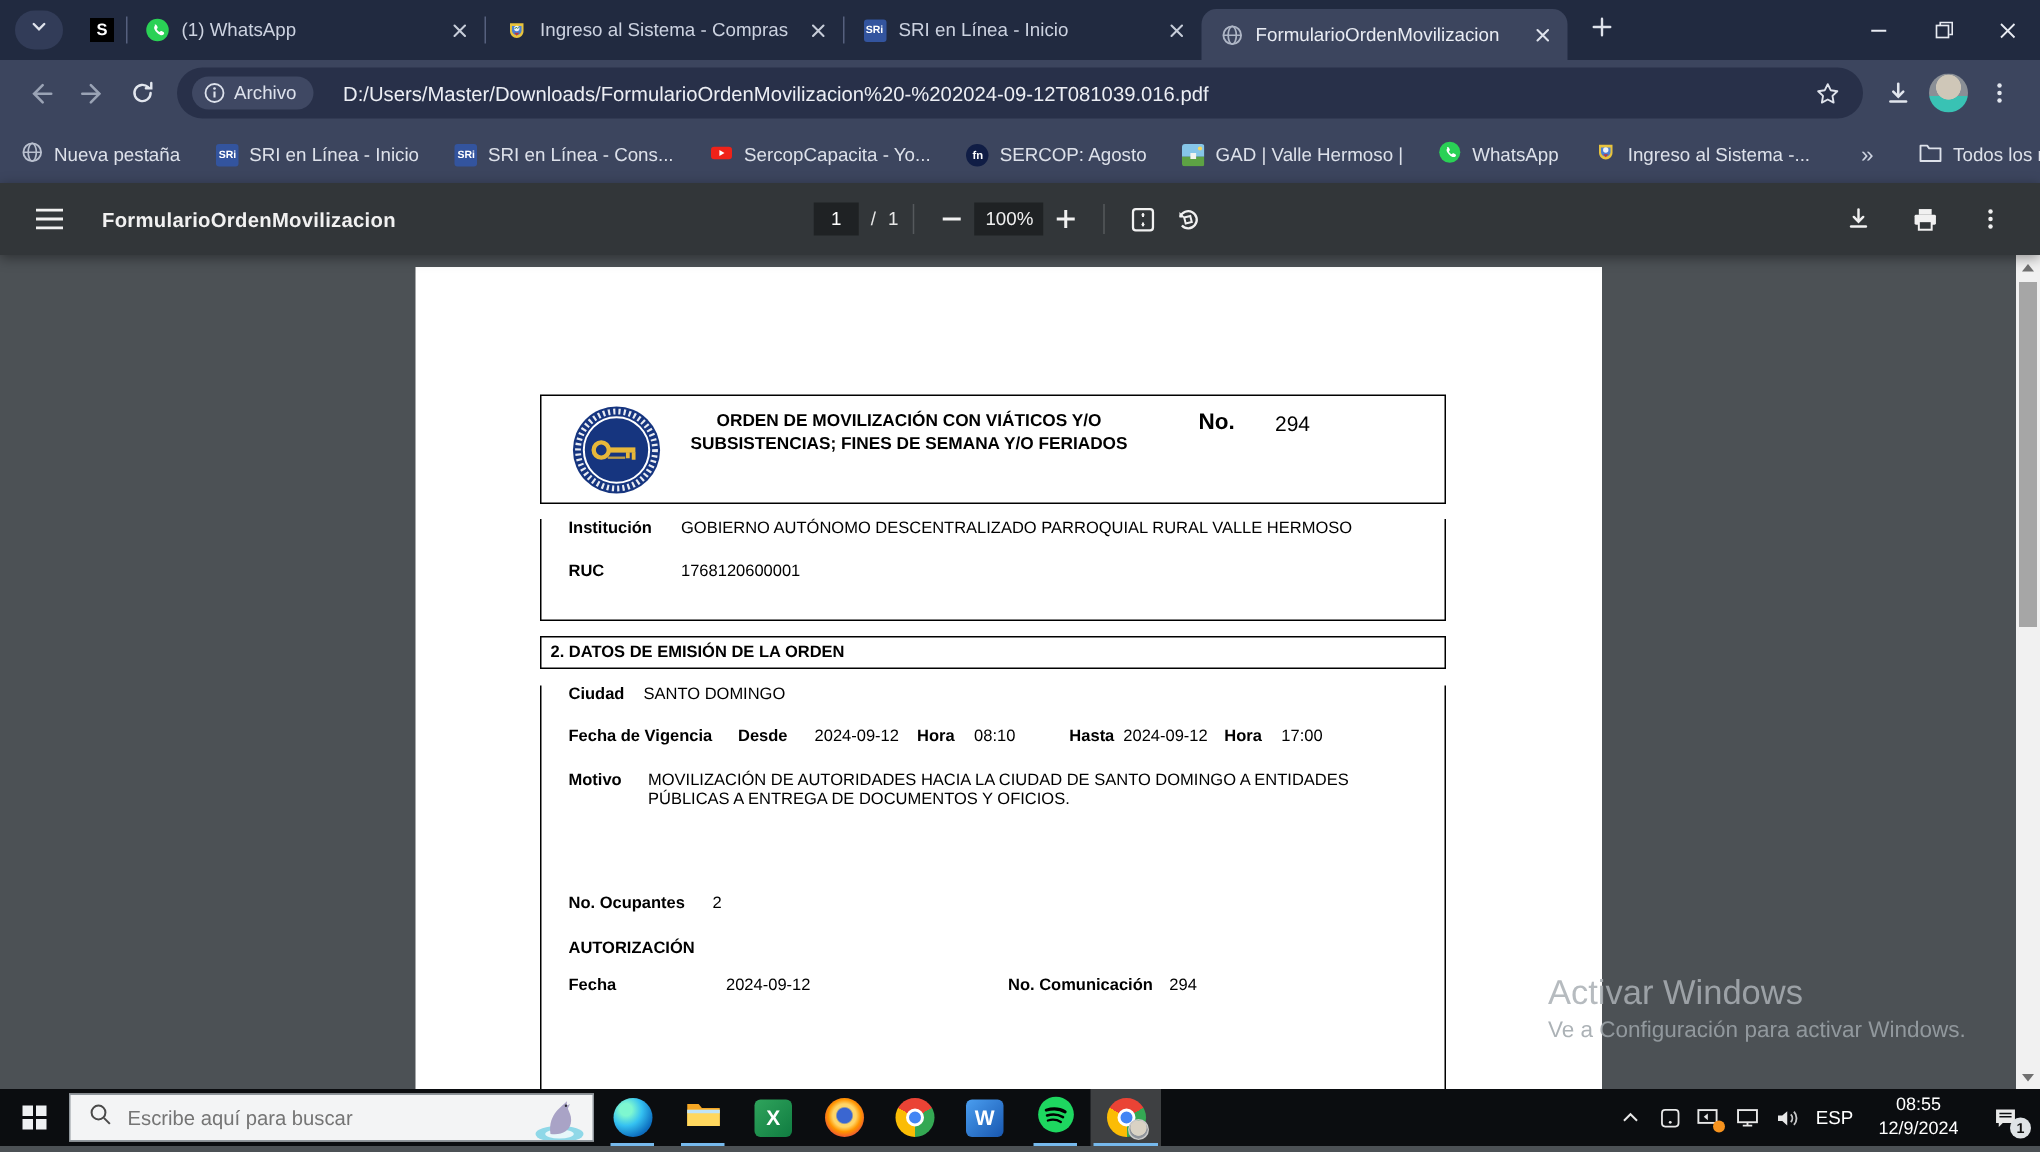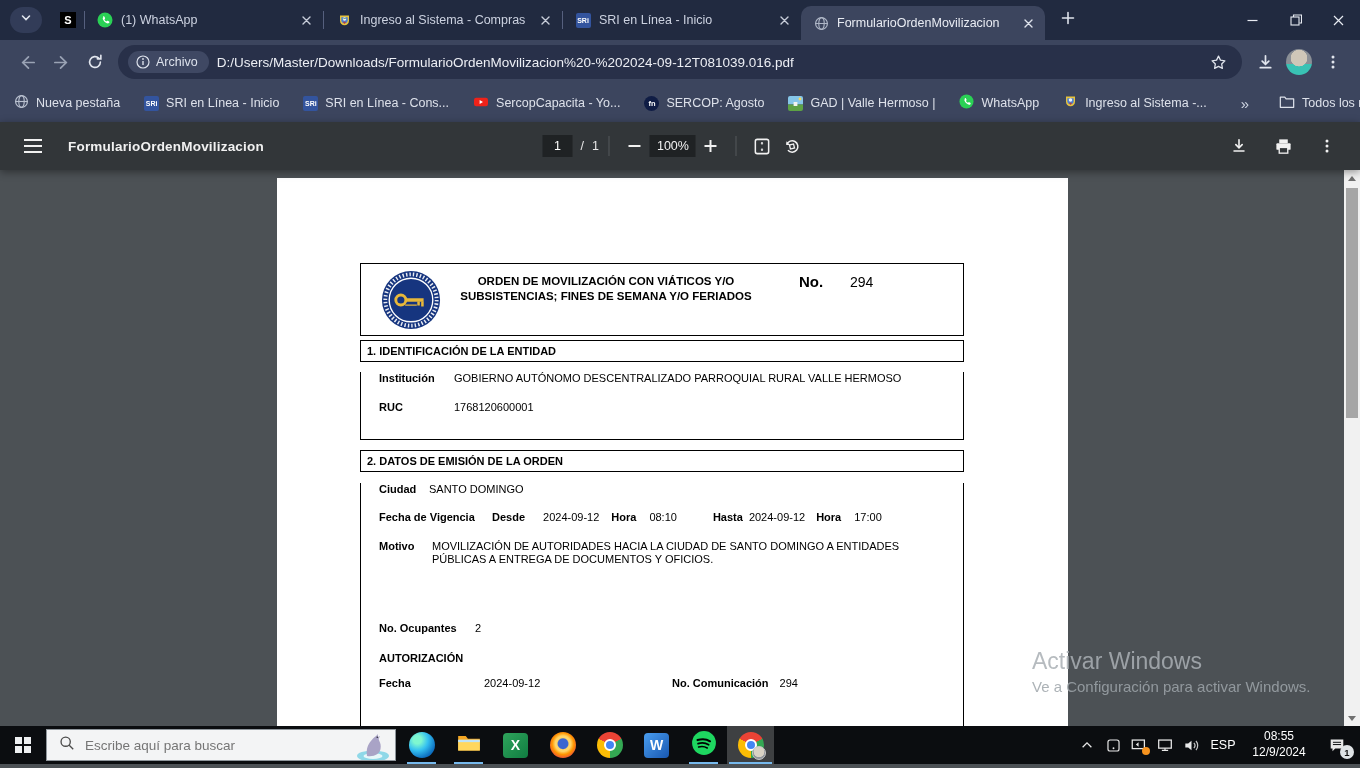--- a/index.html
+++ b/index.html
@@ -22,21 +22,21 @@
   .win-btn { width:43px; height:40px; display:flex; align-items:center; justify-content:center; }
   .favicon { width:16px; height:16px; flex:none; display:flex; align-items:center; justify-content:center; }
 
   
   .sri-badge { width:15px; height:15px; background:#33549e; border-radius:2px; color:#fff; font-size:7px; font-weight:bold; display:flex; align-items:center; justify-content:center; }
   .fn-badge { width:15px; height:15px; background:#101d45; border-radius:50%; color:#fff; font-size:7.5px; font-weight:bold; display:flex; align-items:center; justify-content:center; }
 
   
   .toolbar { height:44px; background:#3c455e; display:flex; align-items:center; padding:0 10px; }
   .nav-btn { width:34px; height:34px; border-radius:50%; display:flex; align-items:center; justify-content:center; flex:none; }
-  .omnibox { flex:1; height:34px; background:#283049; border-radius:17px; display:flex; align-items:center; padding:0 10px; gap:8px; margin:0 6px; overflow:hidden; }
+  .omnibox { flex:1; height:34px; background:#283049; border-radius:17px; display:flex; align-items:center; padding:0 10px; gap:20px; margin:0 6px; overflow:hidden; }
   .chip { display:flex; align-items:center; gap:6px; background:#3f4863; border-radius:14px; padding:4px 11px 4px 8px; color:#dde2ec; font-size:12.5px; flex:none; }
   .url { color:#eceef4; font-size:13.5px; white-space:nowrap; overflow:hidden; flex:1; }
   .star-btn { margin-left:auto; width:28px; height:28px; display:flex; align-items:center; justify-content:center; flex:none; }
   .avatar { width:26px; height:26px; border-radius:50%; flex:none;
             background: radial-gradient(circle at 50% 35%, #cfc7b8 0 38%, rgba(0,0,0,0) 40%),
                         linear-gradient(180deg,#8a8f96 0 58%, #39c2b4 58% 100%); }
 
   
   .bookmarks { height:38px; background:#3c455e; display:flex; align-items:center; padding:0 14px; color:#dde1ea; font-size:12.5px; }
   .bm { display:flex; align-items:center; gap:7px; white-space:nowrap; margin-right:24px; }
@@ -437,21 +437,20 @@
               <rect x="38.5" y="33.5" width="2.6" height="4.2" fill="#e8b83a"></rect>
               <rect x="42.5" y="33.5" width="2.6" height="5.2" fill="#e8b83a"></rect>
               <rect x="26" y="36.5" width="12" height="1.6" fill="#e8b83a" opacity=".8"></rect>
             </svg>
           </span>
           <div class="form-title">ORDEN DE MOVILIZACIÓN CON VIÁTICOS Y/O SUBSISTENCIAS; FINES DE SEMANA Y/O FERIADOS</div>
           <span class="no-label">No.</span>
           <span class="no-value">294</span>
         </div>
 
-        <div class="sec-title">1. IDENTIFICACIÓN DE LA ENTIDAD</div>
         <div class="sec-body sec1-body">
           <div class="drow mt10">
             <b class="lbl75">Institución</b>
             <span>GOBIERNO AUTÓNOMO DESCENTRALIZADO PARROQUIAL RURAL VALLE HERMOSO</span>
           </div>
           <div class="drow mt17">
             <b class="lbl75">RUC</b>
             <span>1768120600001</span>
           </div>
         </div>

